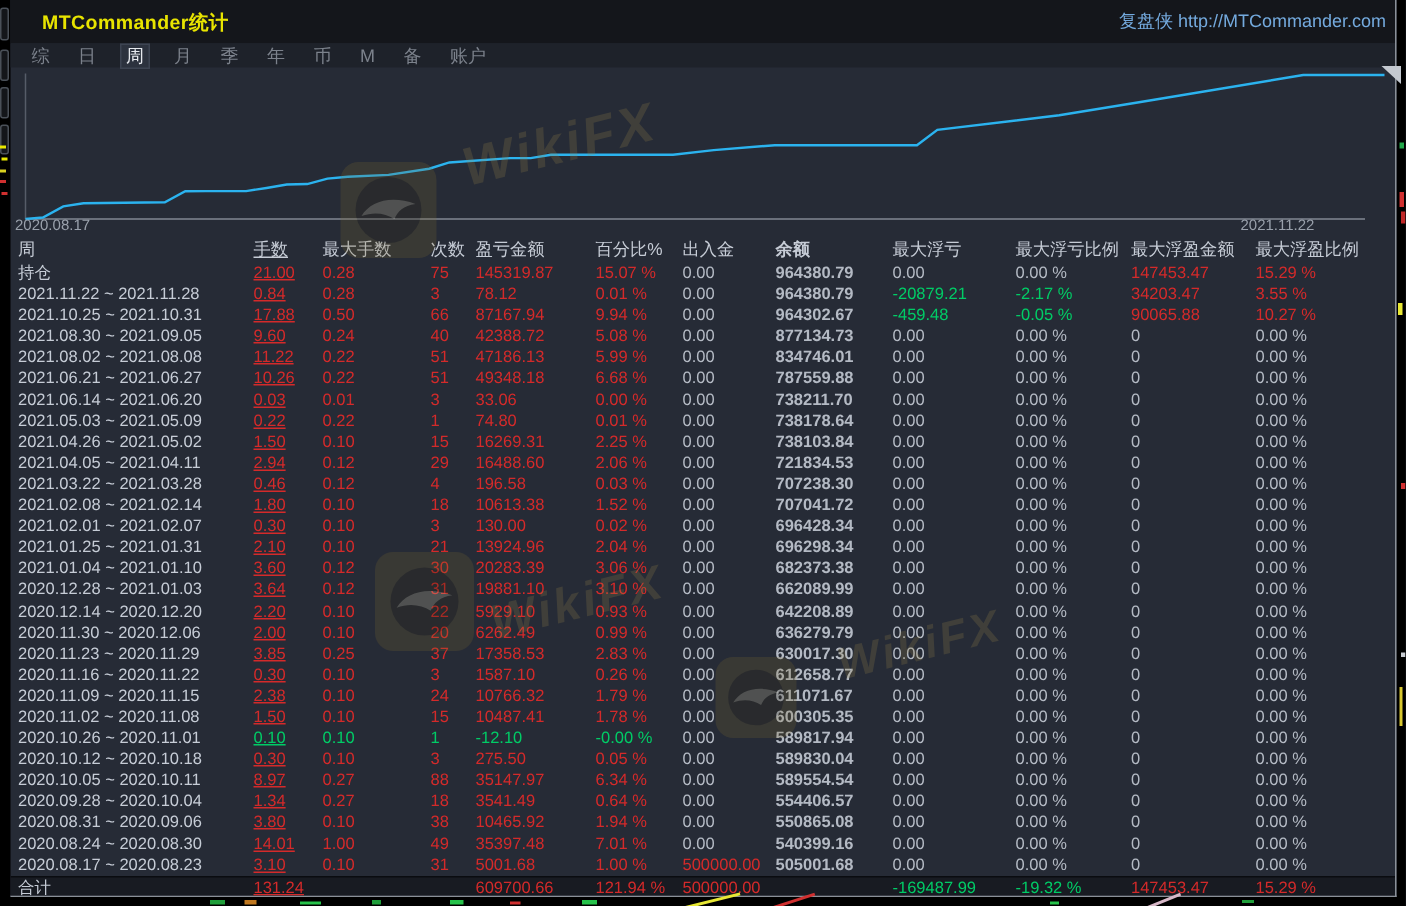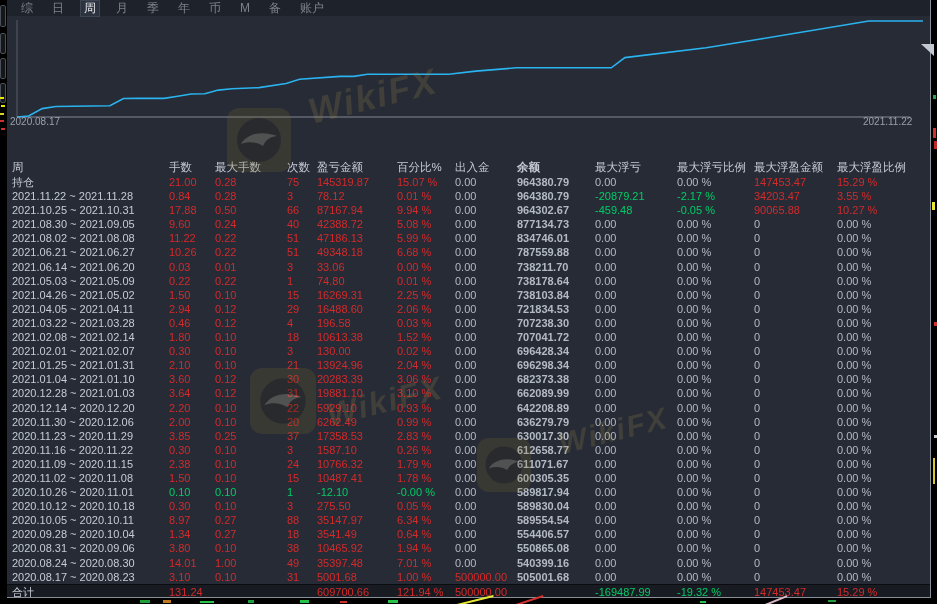--- a/index.html
+++ b/index.html
@@ -21,30 +21,30 @@
   .menubar{height:16px;background:#1e222a;display:flex;align-items:center;
     gap:13px;padding-left:11px;font-size:12px;color:#7c828c;}
   .menubar .mitem{padding:0 3px;cursor:default;line-height:15px;}
   .menubar .mitem.active{background:#2c323e;border:1px solid #3d4452;color:#e6e9ee;}
 
   
   .chart{position:relative;height:115px;}
   .chart svg{display:block;}
   .axis-label{position:absolute;font-size:10px;color:#9aa1ac;top:100px;}
   .axis-label.start{left:3px;}
-  .axis-label.end{left:856px;}
+  .axis-label.end{left:820px;}
 
   
   .table{position:absolute;left:0;top:160px;width:923px;height:437px;overflow:hidden;}
   .trow{display:flex;height:14.1px;line-height:14.2px;font-size:11px;white-space:nowrap;}
   .thead{height:15px;line-height:15px;font-size:11.5px;color:var(--text);}
   .trow.total{background:#181b22;border-top:1px solid #0a0c10;height:15px;line-height:15px;}
   .cell{flex:0 0 auto;overflow:hidden;padding-left:2px;}
   .col0{width:160px;padding-left:5px;}
-  .col1{width:46px;}.col2{width:72px;}.col3{width:30px;}.col4{width:80px;}
+  .col1{width:46px;text-decoration:underline;}.col2{width:72px;}.col3{width:30px;}.col4{width:80px;}
   .col5{width:58px;}.col6{width:62px;}.col7{width:78px;font-weight:bold;}.col8{width:82px;}
   .col9{width:77px;}.col10{width:83px;}.col11{flex:1 1 auto;}
   .c-r{color:var(--red);} .c-g{color:var(--green);} .c-w{color:var(--muted);} .c-t{color:var(--text);}
 
   
   .wm{position:absolute;z-index:6;pointer-events:none;opacity:.28;}
   .wm-box{border-radius:12px;background:rgba(125,105,48,.55);}
   .wm-text{position:absolute;z-index:6;pointer-events:none;opacity:.22;
     color:#9c8848;font-weight:bold;font-style:italic;letter-spacing:2px;
     transform:rotate(-14deg);transform-origin:left top;}
@@ -65,20 +65,24 @@
   <div class="lbox" style="top:83px;height:20px;"></div>
   <div class="mark" style="left:0;top:97px;width:4px;height:2px;background:#e8e800;"></div>
   <div class="mark" style="left:1px;top:105px;width:4px;height:2px;background:#e8e800;"></div>
   <div class="mark" style="left:0;top:113px;width:4px;height:2px;background:#d8d020;"></div>
   <div class="mark" style="left:0;top:120px;width:4px;height:2px;background:#d03030;"></div>
   <div class="mark" style="left:1px;top:128px;width:4px;height:2px;background:#d03030;"></div>
 </div>
 
 <div class="window">
 
+  <div class="titlebar">
+    <span class="app-title">MTCommander统计</span>
+    <span class="brand">复盘侠 http://MTCommander.com</span>
+  </div>
 
   <div class="menubar">
       <span class="mitem">综</span>
       <span class="mitem">日</span>
       <span class="mitem active">周</span>
       <span class="mitem">月</span>
       <span class="mitem">季</span>
       <span class="mitem">年</span>
       <span class="mitem">币</span>
       <span class="mitem">M</span>

